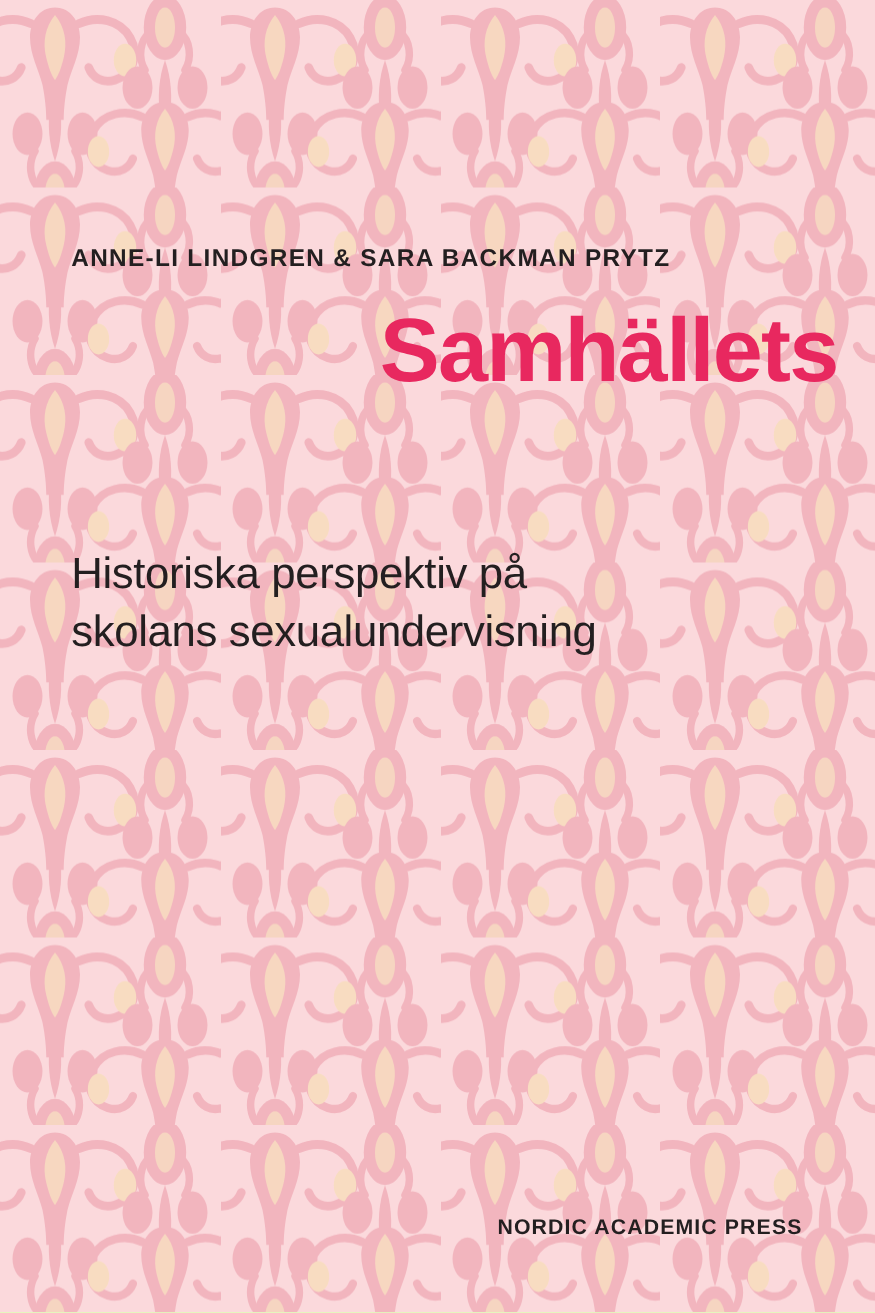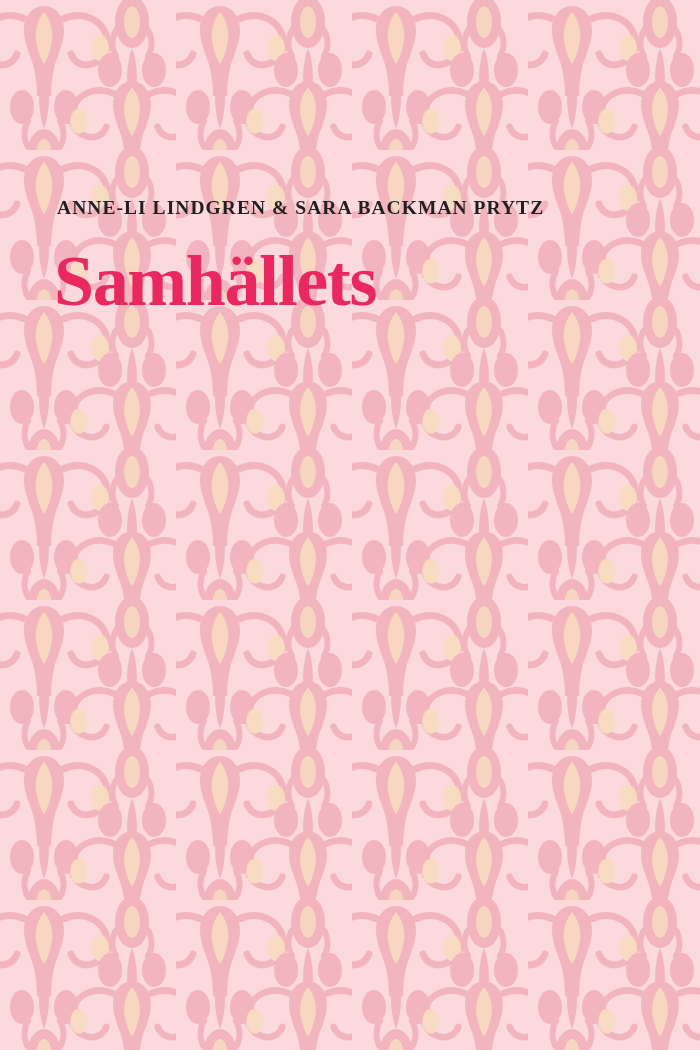--- a/index.html
+++ b/index.html
@@ -6,21 +6,21 @@
     margin: 0;
     padding: 0;
     background: #ffffff;
   }
   #cover {
     position: relative;
     width: 700px;
     height: 1050px;
     background: #bef264;
     overflow: hidden;
-    font-family: Liberation Serif, serif;
+    font-family: Liberation Sans, sans-serif;
   }
   #pattern {
     position: absolute;
     inset: 0;
     z-index: 0;
   }
   #pattern svg {
     display: block;
     width: 100%;
     height: 100%;
@@ -49,20 +49,21 @@
     right: 30px;
     color: #e8285f;
     font-size: 72px;
     font-weight: bold;
     line-height: 1.14;
     letter-spacing: -1.4px;
   }
   .title .line {
     display: block;
     white-space: nowrap;
+    text-align: right;
   }
   .subtitle {
     position: absolute;
     top: 436px;
     left: 57px;
     right: 30px;
     color: #231f20;
     font-size: 35px;
     font-weight: normal;
     line-height: 1.33;
@@ -123,16 +124,21 @@
   </div>
 
   <div class="content">
 
     <div class="authors">ANNE-LI LINDGREN &amp; SARA BACKMAN PRYTZ</div>
 
     <div class="title">
       <span class="line">Samhällets</span>
     </div>
 
+    <div class="subtitle">
+      <span class="line">Historiska perspektiv på</span>
+      <span class="line">skolans sexualundervisning</span>
+    </div>
 
+    <div class="publisher">NORDIC ACADEMIC PRESS</div>
 
   </div>
 </div>
 
 </body></html>

